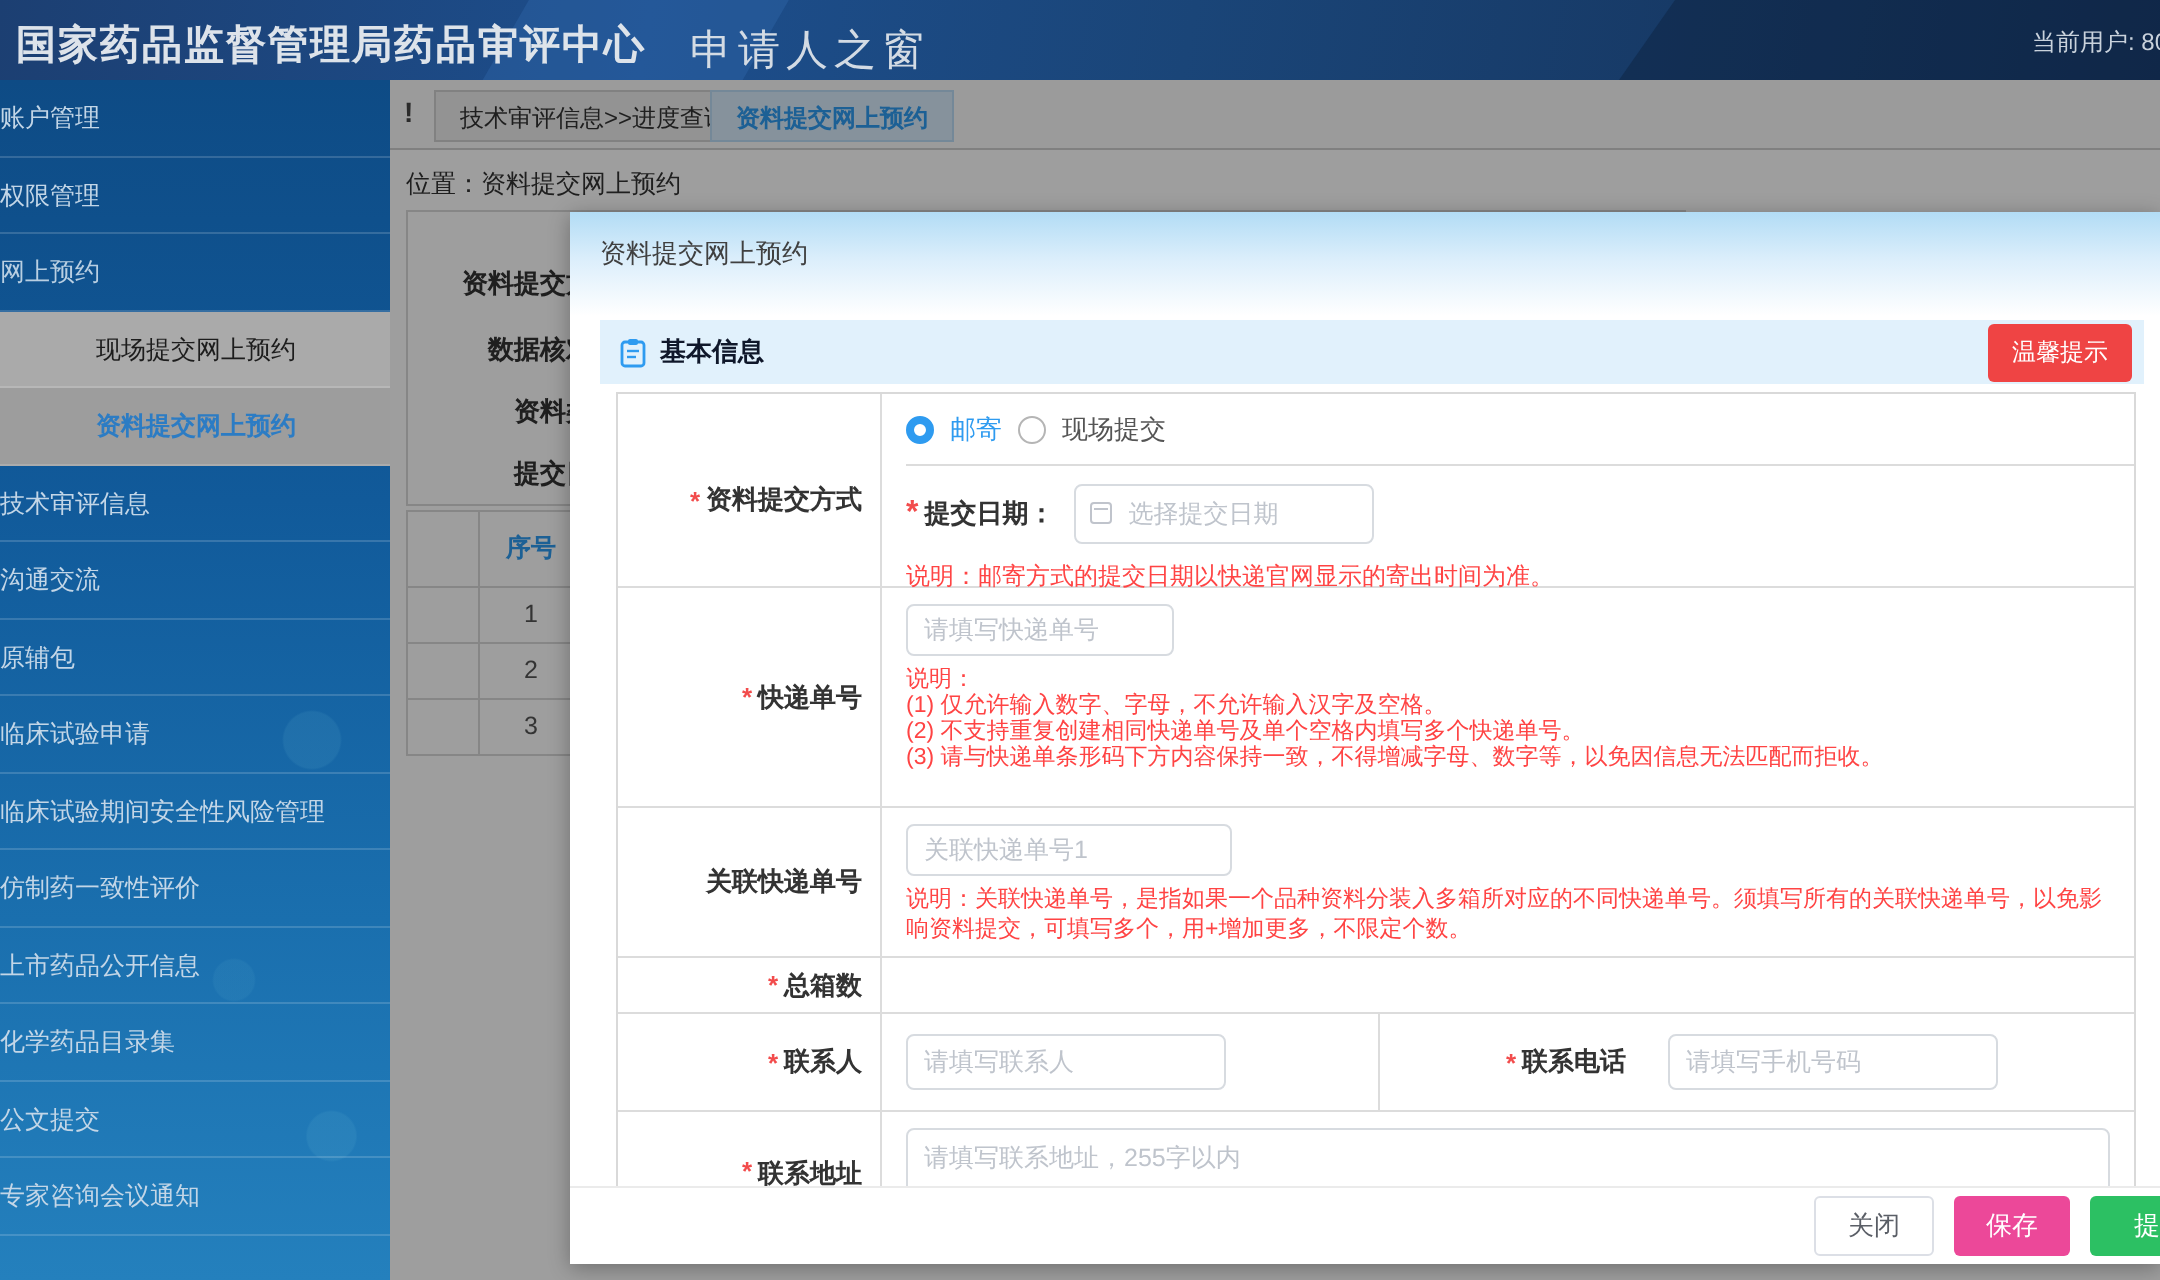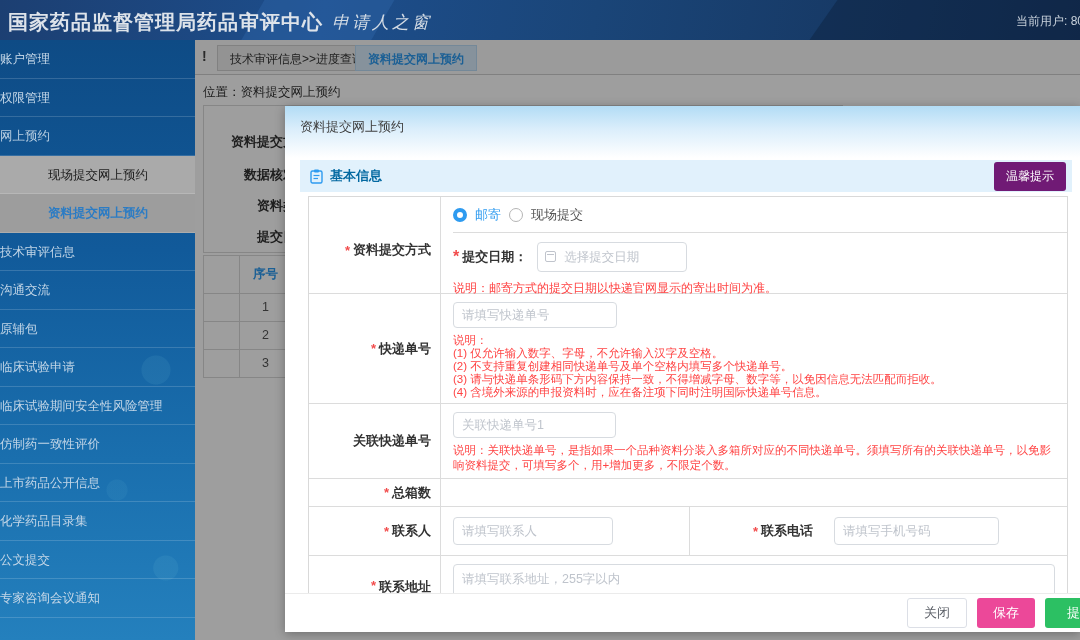--- a/index.html
+++ b/index.html
@@ -9,21 +9,21 @@
   
   .header { position:absolute; left:0; top:0; width:1080px; height:40px;
     background:linear-gradient(100deg,#1c3f72 0%,#1d4e8c 30%,#1a4578 55%,#142f55 100%);
     overflow:hidden; z-index:20; }
   .header .shape1 { position:absolute; left:250px; top:-10px; width:130px; height:70px;
     background:rgba(60,120,190,0.25); transform:skewX(-30deg); }
   .header .shape2 { position:absolute; left:820px; top:-10px; width:400px; height:70px;
     background:rgba(10,25,50,0.35); transform:skewX(-35deg); }
   .header-title { position:absolute; left:8px; top:9px; font-size:20px; font-weight:700;
     color:#dde3ea; letter-spacing:1px; }
-  .header-sub { position:absolute; left:332px; top:11px; font-size:17px; color:#d3dbe4; letter-spacing:3px;font-style:italic; }
+  .header-sub { position:absolute; left:345px; top:11px; font-size:21px; color:#d3dbe4; letter-spacing:3px; }
   .header-user { position:absolute; right:-4px; top:13px; font-size:12px; color:#c9d2dc; }
 
   
   .sidebar { position:absolute; left:0; top:40px; width:195px; height:600px;
     background:linear-gradient(180deg,#0e4b85 0%,#115a9a 35%,#1a6fae 70%,#2480bd 100%); z-index:15; overflow:hidden; }
   .sidebar .hexpattern { position:absolute; inset:0; pointer-events:none;
     background:
       radial-gradient(circle at 80% 55%, rgba(120,200,220,0.10) 0 14px, transparent 15px),
       radial-gradient(circle at 60% 75%, rgba(120,200,220,0.08) 0 10px, transparent 11px),
       radial-gradient(circle at 85% 88%, rgba(120,200,220,0.10) 0 12px, transparent 13px); }
@@ -58,22 +58,22 @@
 
   
   .modal { position:absolute; left:285px; top:106px; width:795px; height:526px;
     background:#fff; z-index:10; overflow:hidden; box-shadow:0 2px 10px rgba(0,0,0,0.3); }
   .modal-grad { position:absolute; left:0; top:0; width:100%; height:52px;
     background:linear-gradient(180deg,#b2dcf5 0%, #dbeefb 45%, #ffffff 100%); }
   .modal-title { position:absolute; left:15px; top:12px; font-size:13px; color:#404040; }
 
   .section-bar { position:absolute; left:15px; top:54px; right:8px; height:32px;
     background:#e1f1fc; display:flex; align-items:center; padding:0 6px 0 10px; }
-  .section-title { font-size:13px; font-weight:700; color:#0369a1; margin-left:6px; }
-  .tip-btn { margin-left:auto; background:#701a75; color:#fff; font-size:12px;
+  .section-title { font-size:13px; font-weight:700; color:#0f172a; margin-left:6px; }
+  .tip-btn { margin-left:auto; background:#ef4444; color:#fff; font-size:12px;
     border:none; border-radius:3px; padding:6px 12px; cursor:pointer; }
 
   .form-table { position:absolute; left:23px; top:90px; width:760px; border:1px solid #d9d9d9; background:#fff; }
   .frow { display:grid; grid-template-columns:132px 1fr; border-bottom:1px solid #dcdcdc; }
   .frow:last-child { border-bottom:none; }
   .lbl { border-right:1px solid #dcdcdc; display:flex; align-items:center; justify-content:flex-end;
     padding-right:9px; font-size:13px; font-weight:700; color:#333; }
   .req { color:#f24c4c; margin-right:3px; font-weight:700; }
   .ctl { padding:0 0 0 12px; }
   input.txt, textarea.txt { border:1px solid #d7dbe0; border-radius:4px; font-size:12.5px;
@@ -91,21 +91,21 @@
   .date-row { margin-top:9px; display:flex; align-items:center; }
   .date-lab { font-size:13px; font-weight:700; color:#333; }
   .date-input-wrap { position:relative; margin-left:10px; }
   .date-input-wrap input { width:150px; height:30px; padding-left:26px; }
   .cal-icon { position:absolute; left:8px; top:9px; width:11px; height:11px; border:1px solid #c0c4cc; border-radius:2px; }
   .cal-icon::before { content:""; position:absolute; left:1px; top:2px; width:7px; height:1px; background:#c0c4cc; }
   .r1 .note { margin-top:8px; padding-bottom:6px; }
 
   
   .r2 .ctl { padding-top:8px; }
-  .r2 input { width:164px; height:26px; }
+  .r2 input { width:134px; height:26px; }
   .notes-block { margin-top:6px; }
   .notes-block .note { font-size:11.5px; line-height:13px; }
 
   
   .r3 .ctl { padding-top:8px; }
   .r3 input { width:163px; height:26px; }
   .r3 .note { margin-top:5px; font-size:11.5px; line-height:15px; padding-right:6px; }
 
   
   .r4 .ctl { display:flex; align-items:center; height:27px; font-size:13px; font-weight:700; color:#333; }
@@ -253,21 +253,20 @@
         <span class="req">*</span>
         <span>快递单号</span>
       </div>
       <div class="ctl">
         <input class="txt" type="text" placeholder="请填写快递单号" style="">
         <div class="notes-block">
           <div class="note">说明：</div>
           <div class="note">(1) 仅允许输入数字、字母，不允许输入汉字及空格。</div>
           <div class="note">(2) 不支持重复创建相同快递单号及单个空格内填写多个快递单号。</div>
           <div class="note">(3) 请与快递单条形码下方内容保持一致，不得增减字母、数字等，以免因信息无法匹配而拒收。</div>
-          <div class="note">(4) 含境外来源的申报资料时，应在备注项下同时注明国际快递单号信息。</div>
         </div>
       </div>
     </div>
 
     <div class="frow r3 h3">
       <div class="lbl">
         <span>关联快递单号</span>
       </div>
       <div class="ctl">
         <input class="txt" type="text" placeholder="关联快递单号1" style="">

